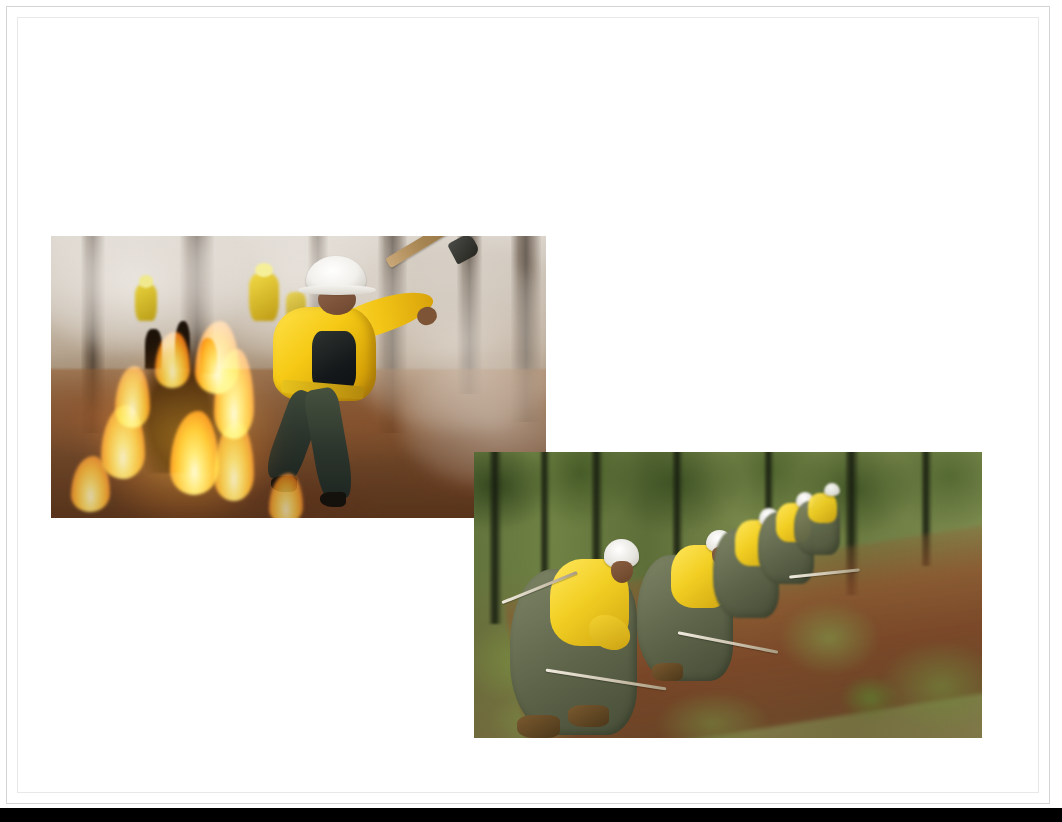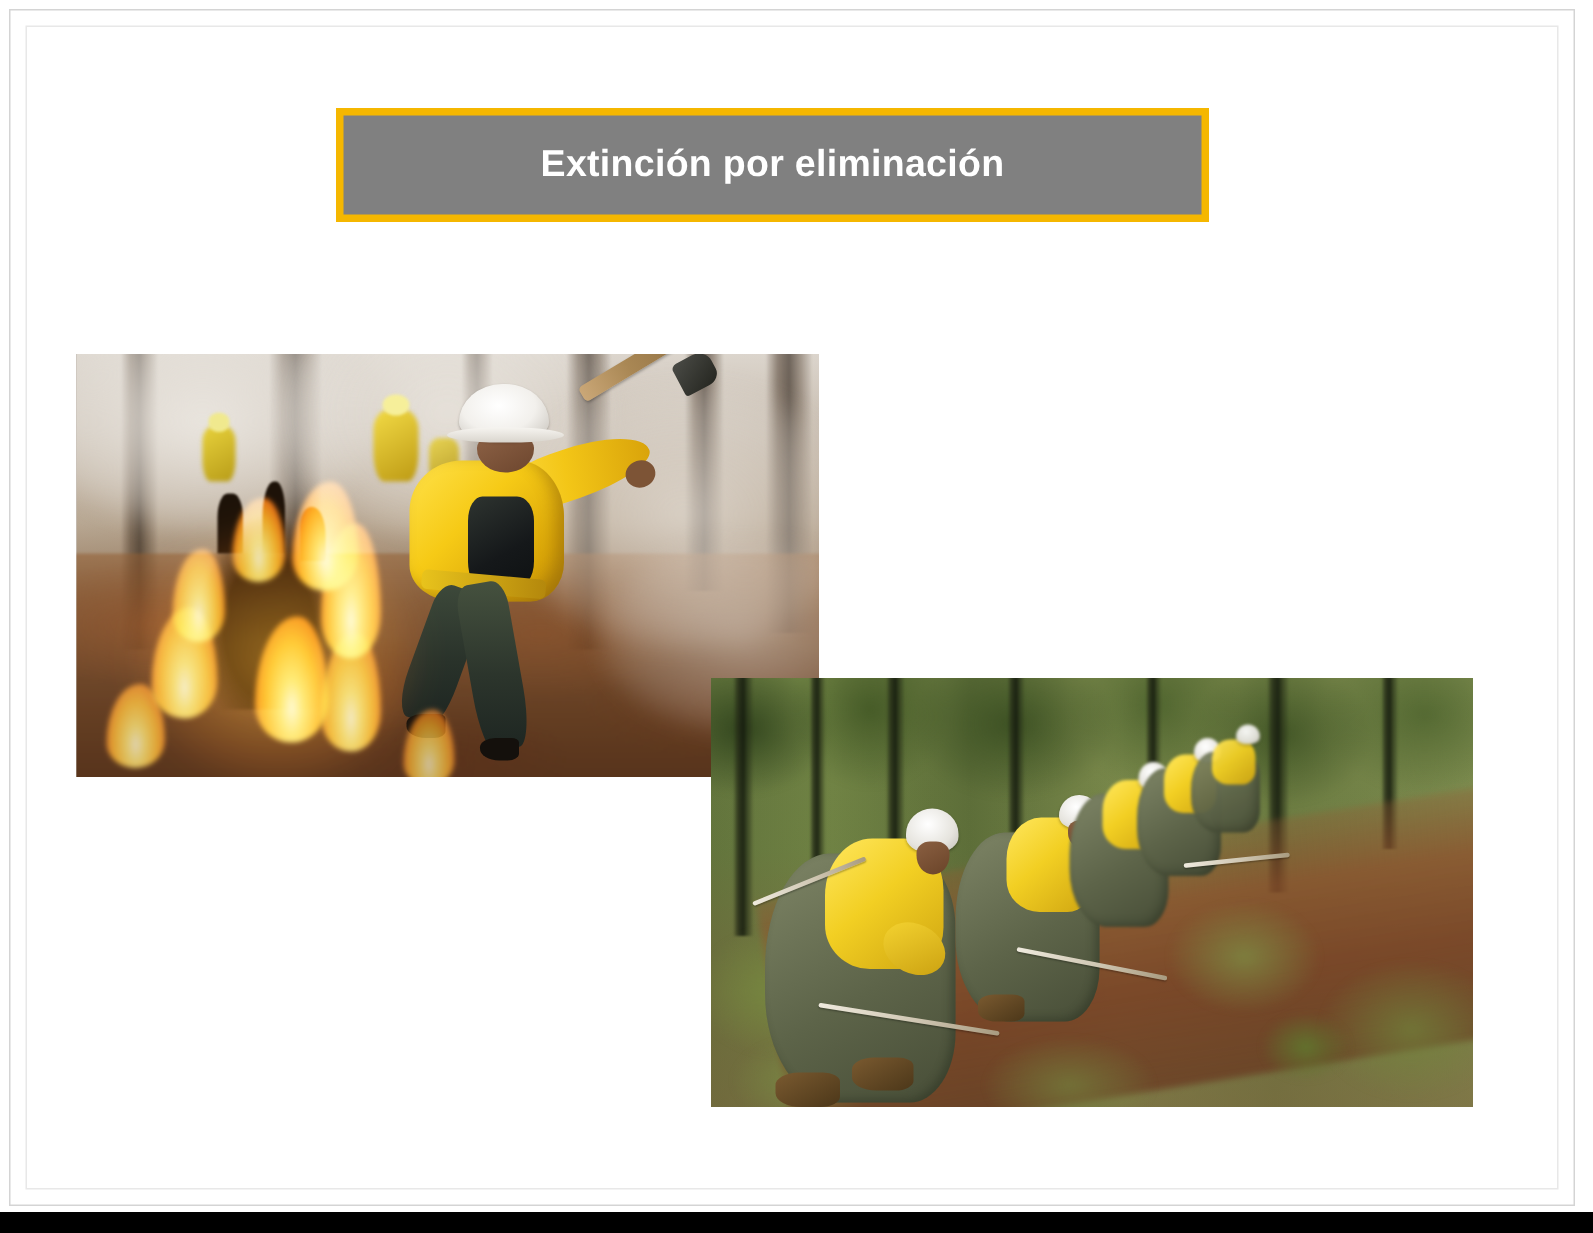--- a/index.html
+++ b/index.html
@@ -363,23 +363,20 @@
 </style>
 </head>
 <body>
 
 <div id="slide-root">
 
   <div id="slide-frame">
     <div id="slide-frame-inner"></div>
   </div>
 
-  <div id="title-box">
-    <div id="title-text">Extinción por eliminación</div>
-  </div>
 
   <div id="photo-fire">
     <div class="ph">
       <div class="fire-bg"></div>
 
       <div class="trunk" style="left:6%;width:5%;"></div>
       <div class="trunk" style="left:26%;width:7%;height:62%;"></div>
       <div class="trunk" style="left:52%;width:4%;height:66%;"></div>
       <div class="trunk" style="left:66%;width:6%;"></div>
       <div class="trunk" style="left:82%;width:5%;height:60%;"></div>

